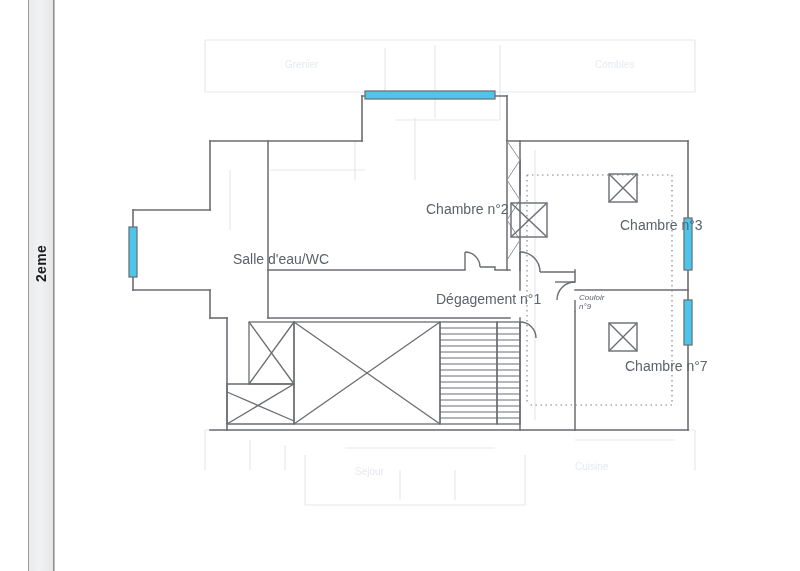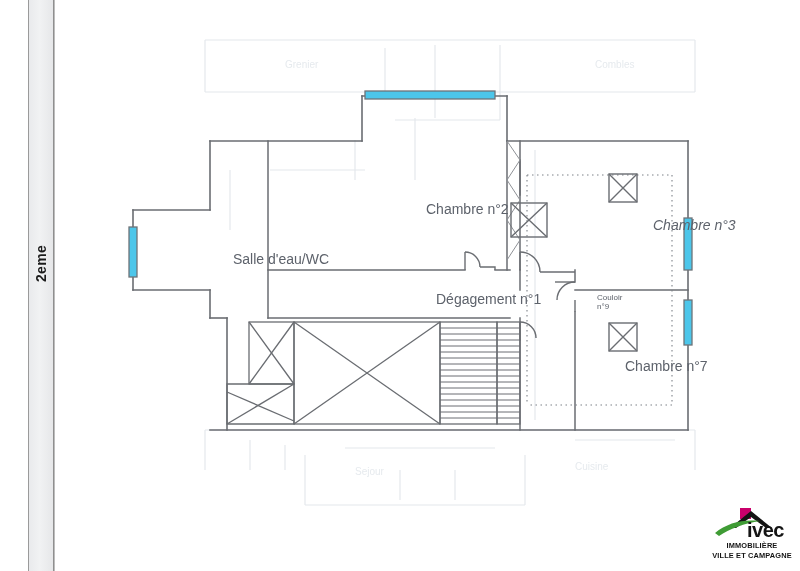--- a/index.html
+++ b/index.html
@@ -76,22 +76,22 @@
     font-size: 14px;
     font-family: "Liberation Sans", sans-serif;
     white-space: nowrap;
     line-height: 1.25;
   }
   .room-label.small { font-size: 8px; line-height: 1.15; white-space: normal; width: 34px; }
 
   #label-salle  { left: 170px; top: 251px; margin-left: 8px; }
   #label-ch2    { left: 371px; top: 201px; }
   #label-deg1   { left: 381px; top: 291px; }
-  #label-couloir{ left: 542px; top: 293px; }
-  #label-ch3    { left: 598px; top: 217px; font-style: italic; }
+  #label-couloir{ left: 524px; top: 293px; font-style: italic; }
+  #label-ch3    { left: 565px; top: 217px; }
   #label-ch4    { left: 570px; top: 358px; }
 
   
   #logo-block {
     position: absolute;
     left: 706px;
     top: 506px;
     width: 92px;
     height: 60px;
   }
@@ -308,32 +308,14 @@
     <div class="room-label" id="label-ch2">Chambre n°2</div>
     <div class="room-label" id="label-deg1">Dégagement n°1</div>
     <div class="room-label small" id="label-couloir">
       <span>Couloir</span><br>
       <span>n°9</span>
     </div>
     <div class="room-label" id="label-ch3">Chambre n°3</div>
     <div class="room-label" id="label-ch4">Chambre n°7</div>
   </div>
 
-  <div id="logo-block">
-    <svg id="logo-mark" viewBox="0 0 160 68" xmlns="http://www.w3.org/2000/svg">
-
-      <path d="M52 4 L74 4 L74 26 L52 26 Z" fill="#c9006b"></path>
-
-      <path d="M32 44 L74 10 L116 44 L104 44 L74 22 L44 44 Z" fill="#141414"></path>
-
-      <path d="M2 54 C 26 34, 58 26, 92 30 C 62 34, 30 46, 10 60 Z" fill="#3f9c35"></path>
-
-      <g fill="#141414" font-family="Liberation Sans, sans-serif" font-size="40" font-weight="bold">
-        <text x="66" y="62" letter-spacing="-1">ivec</text>
-      </g>
-    </svg>
-    <div id="logo-tagline">
-      <div>IMMOBILIÈRE</div>
-      <div>VILLE ET CAMPAGNE</div>
-    </div>
-  </div>
 
 </div>
 
 </body></html>

